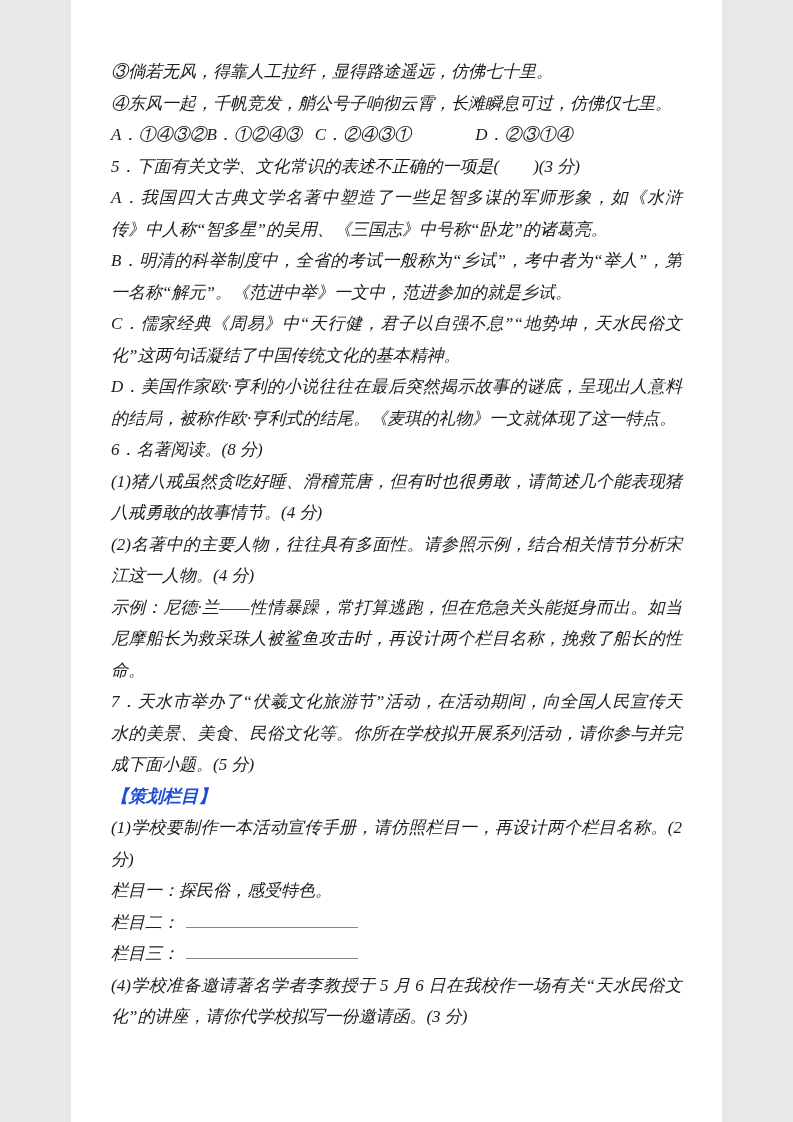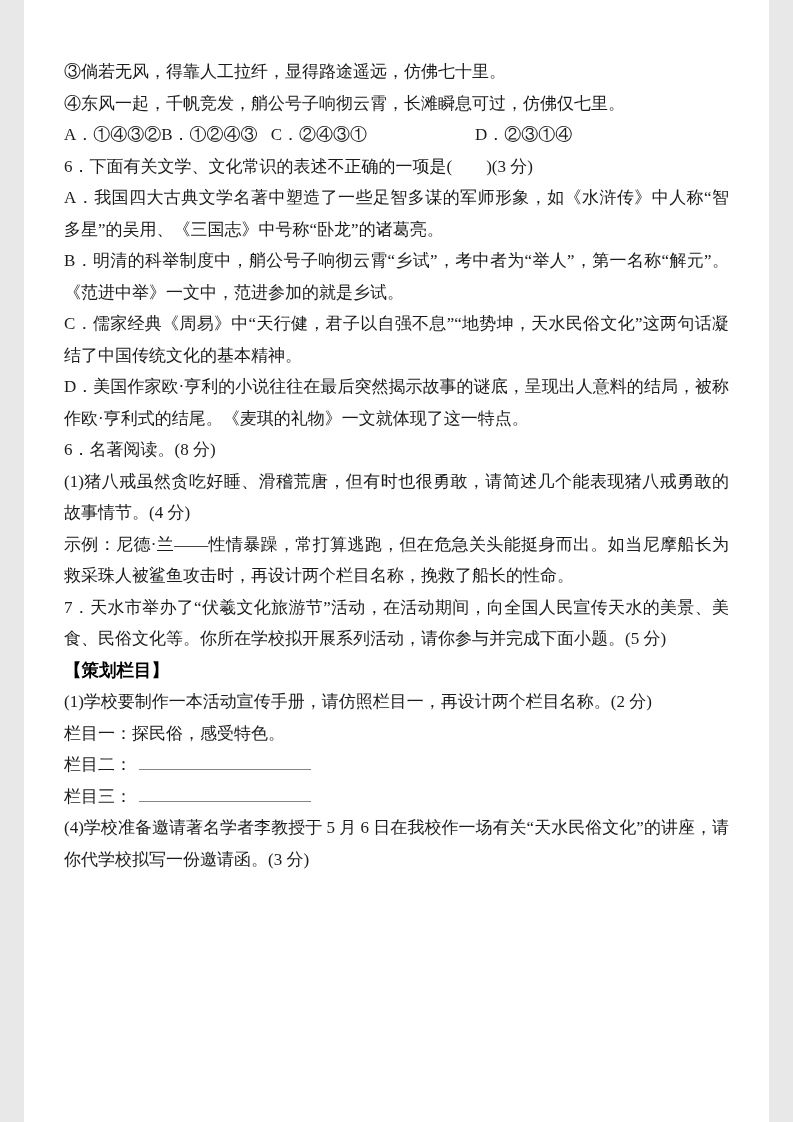--- a/index.html
+++ b/index.html
@@ -1,49 +1,50 @@
 <!DOCTYPE html>
 <html><head>
 <meta charset="utf-8">
 <style>
   html, body { margin: 0; padding: 0; background: #e8e8e8; }
   .page {
     position: relative;
-    width: 745px;
+    width: 651px;
     height: 1122px;
     margin: 0 auto;
     background: #ffffff;
     box-sizing: border-box;
     padding: 56px 40px 0 40px;
     font-family: "Liberation Serif", "DejaVu Serif", serif;
     font-size: 17px;
     color: #1b1b1b;
     overflow: hidden;
+    font-style: italic;
   }
   .page p {
     margin: 0;
     line-height: 31.5px;
     text-align: justify;
   }
   .options-row {
     display: flex;
     line-height: 31.5px;
     white-space: nowrap;
   }
   .opt-b { }
   .opt-c { margin-left: 13px; }
-  .opt-d { margin-left: 108px; }
+  .opt-d { margin-left: 64px; }
   .gap2 { margin-top: 63px; }
   .section-heading {
     margin: 29px 0 0 0;
     font-family: "Liberation Sans", "DejaVu Sans", sans-serif;
     font-weight: bold;
     font-size: 17.5px;
     line-height: 31.5px;
-    color: #000000;
+    color: #1d4ed8;
   }
   .blank-line {
     display: inline-block;
     width: 172px;
     height: 1.05em;
     margin-left: 7px;
     border-bottom: 1.5px solid #858585;
     vertical-align: baseline;
   }
 </style>
@@ -55,29 +56,30 @@
   <p>③倘若无风，得靠人工拉纤，显得路途遥远，仿佛七十里。</p>
   <p>④东风一起，千帆竞发，艄公号子响彻云霄，长滩瞬息可过，仿佛仅七里。</p>
 
   <div class="options-row">
     <span class="opt opt-a">A．①④③②</span>
     <span class="opt opt-b">B．①②④③</span>
     <span class="opt opt-c">C．②④③①</span>
     <span class="opt opt-d">D．②③①④</span>
   </div>
 
-  <p>6．下面有关文学、文化常识的表述不正确的一项是(　　)(3 分)</p>
+  <p>5．下面有关文学、文化常识的表述不正确的一项是(　　)(3 分)</p>
   <p>A．我国四大古典文学名著中塑造了一些足智多谋的军师形象，如《水浒传》中人称“智多星”的吴用、《三国志》中号称“卧龙”的诸葛亮。</p>
-  <p>B．明清的科举制度中，艄公号子响彻云霄“乡试”，考中者为“举人”，第一名称“解元”。《范进中举》一文中，范进参加的就是乡试。</p>
+  <p>B．明清的科举制度中，全省的考试一般称为“乡试”，考中者为“举人”，第一名称“解元”。《范进中举》一文中，范进参加的就是乡试。</p>
   <p>C．儒家经典《周易》中“天行健，君子以自强不息”“地势坤，天水民俗文化”这两句话凝结了中国传统文化的基本精神。</p>
   <p>D．美国作家欧·亨利的小说往往在最后突然揭示故事的谜底，呈现出人意料的结局，被称作欧·亨利式的结尾。《麦琪的礼物》一文就体现了这一特点。</p>
 
   <p>6．名著阅读。(8 分)</p>
   <p>(1)猪八戒虽然贪吃好睡、滑稽荒唐，但有时也很勇敢，请简述几个能表现猪八戒勇敢的故事情节。(4 分)</p>
 
+  <p class="gap2">(2)名著中的主要人物，往往具有多面性。请参照示例，结合相关情节分析宋江这一人物。(4 分)</p>
   <p>示例：尼德·兰——性情暴躁，常打算逃跑，但在危急关头能挺身而出。如当尼摩船长为救采珠人被鲨鱼攻击时，再设计两个栏目名称，挽救了船长的性命。</p>
 
   <p class="gap2">7．天水市举办了“伏羲文化旅游节”活动，在活动期间，向全国人民宣传天水的美景、美食、民俗文化等。你所在学校拟开展系列活动，请你参与并完成下面小题。(5 分)</p>
 
   <p class="section-heading">【策划栏目】</p>
 
   <p>(1)学校要制作一本活动宣传手册，请仿照栏目一，再设计两个栏目名称。(2 分)</p>
   <p>栏目一：探民俗，感受特色。</p>
 
   <p><span>栏目二：</span><span class="blank-line"></span></p>

